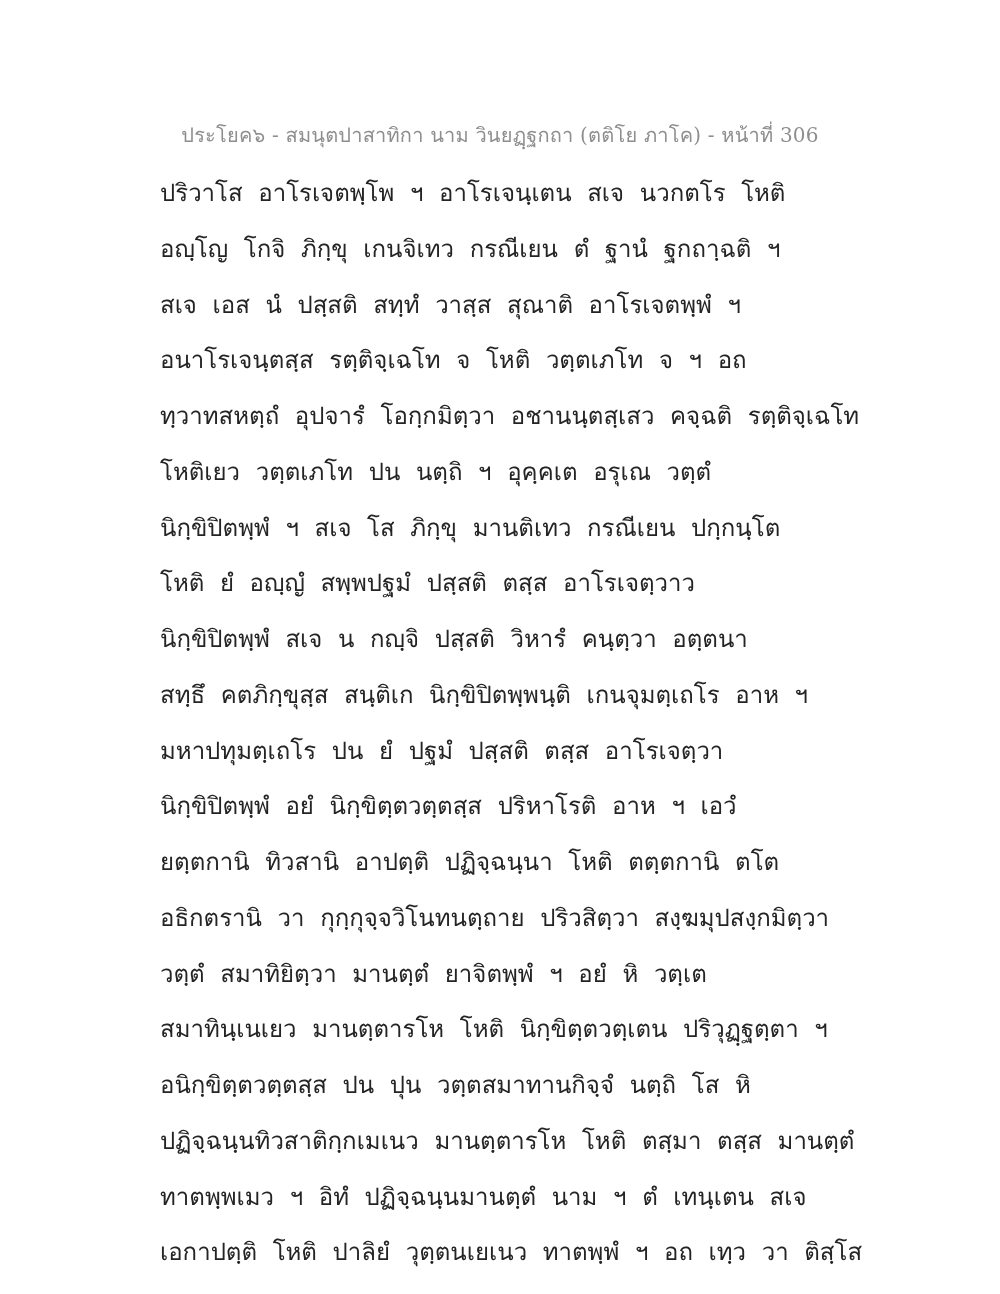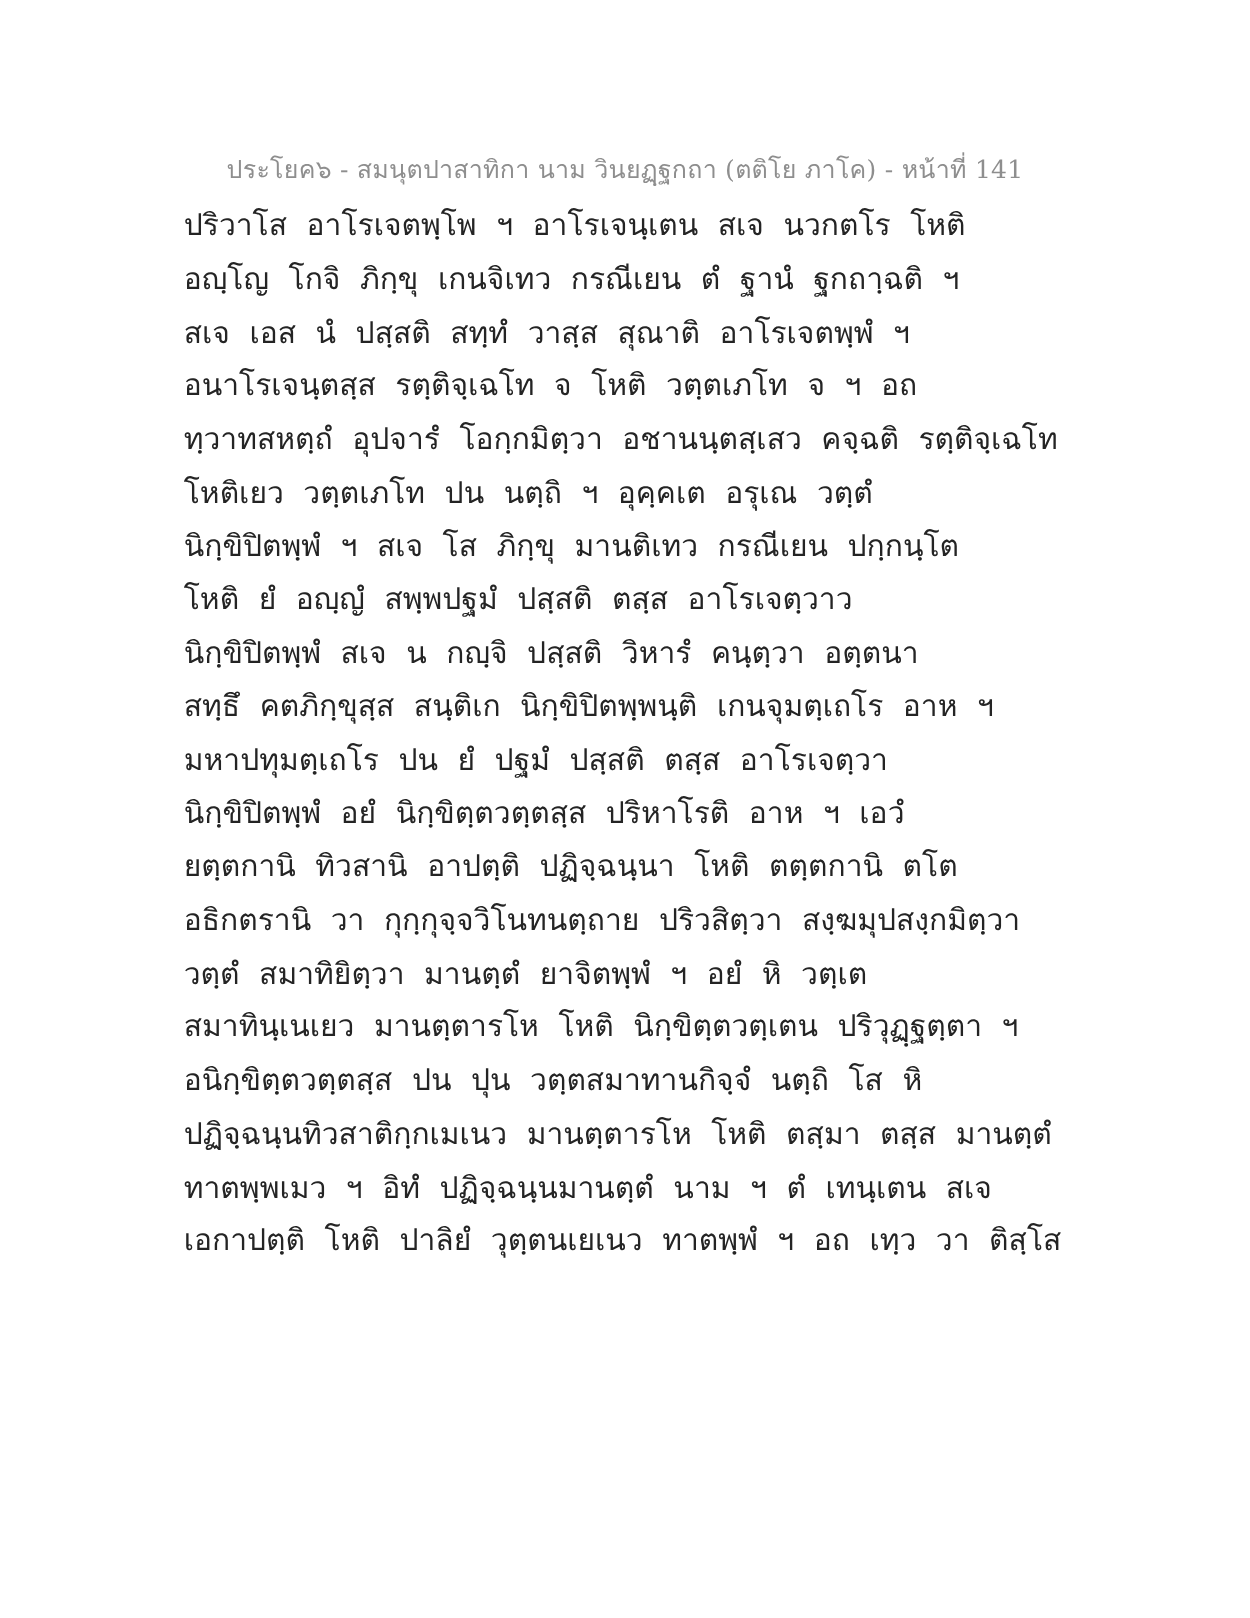--- a/index.html
+++ b/index.html
@@ -28,33 +28,33 @@
   }
   .page-body {
     position: absolute;
     top: 157px;
     left: 143px;
     right: 120px;
     font-size: 24px;
     color: #242424;
   }
   .page-body p.text-line {
-    margin: 4px;
+    margin: 17px;
     padding: 0;
     line-height: 38.75px;
     word-spacing: 8px;
     white-space: nowrap;
   }
 </style>
 </head>
 <body>
 
 <div class="page">
 
-  <div class="page-header">ประโยค๖ - สมนุตปาสาทิกา นาม วินยฏฺฐกถา (ตติโย ภาโค) - หน้าที่ 141</div>
+  <div class="page-header">ประโยค๖ - สมนุตปาสาทิกา นาม วินยฏฺฐกถา (ตติโย ภาโค) - หน้าที่ 306</div>
 
   <div class="page-body">
     <p class="text-line">ปริวาโส อาโรเจตพฺโพ ฯ อาโรเจนฺเตน สเจ นวกตโร โหติ</p>
     <p class="text-line">อญฺโญ โกจิ ภิกฺขุ เกนจิเทว กรณีเยน ตํ ฐานํ ฐกถาฺฉติ ฯ</p>
     <p class="text-line">สเจ เอส นํ ปสฺสติ สทฺทํ วาสฺส สุณาติ อาโรเจตพฺพํ ฯ</p>
     <p class="text-line">อนาโรเจนฺตสฺส รตฺติจฺเฉโท จ โหติ วตฺตเภโท จ ฯ อถ</p>
     <p class="text-line">ทฺวาทสหตฺถํ อุปจารํ โอกฺกมิตฺวา อชานนฺตสฺเสว คจฺฉติ รตฺติจฺเฉโท</p>
     <p class="text-line">โหติเยว วตฺตเภโท ปน นตฺถิ ฯ อุคฺคเต อรุเณ วตฺตํ</p>
     <p class="text-line">นิกฺขิปิตพฺพํ ฯ สเจ โส ภิกฺขุ มานติเทว กรณีเยน ปกฺกนฺโต</p>
     <p class="text-line">โหติ ยํ อญฺญํ สพฺพปฐมํ ปสฺสติ ตสฺส อาโรเจตฺวาว</p>

